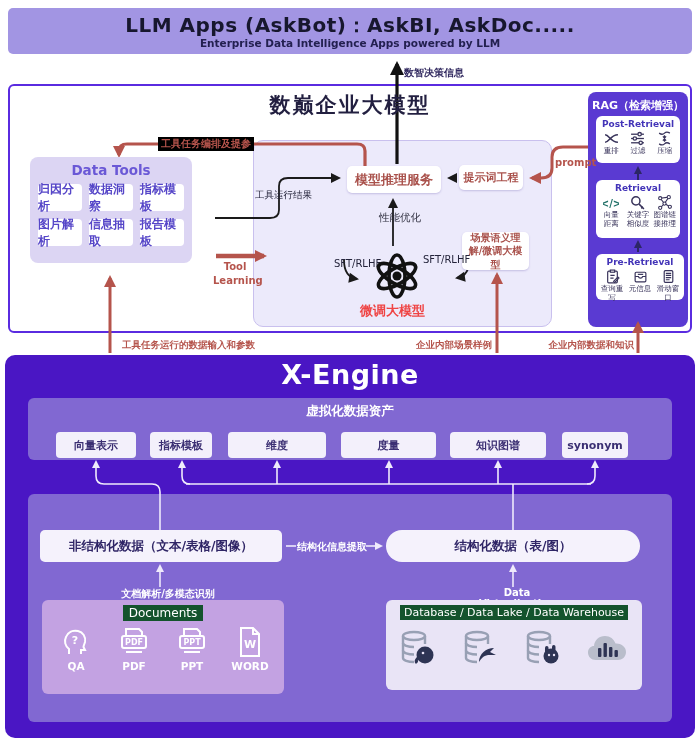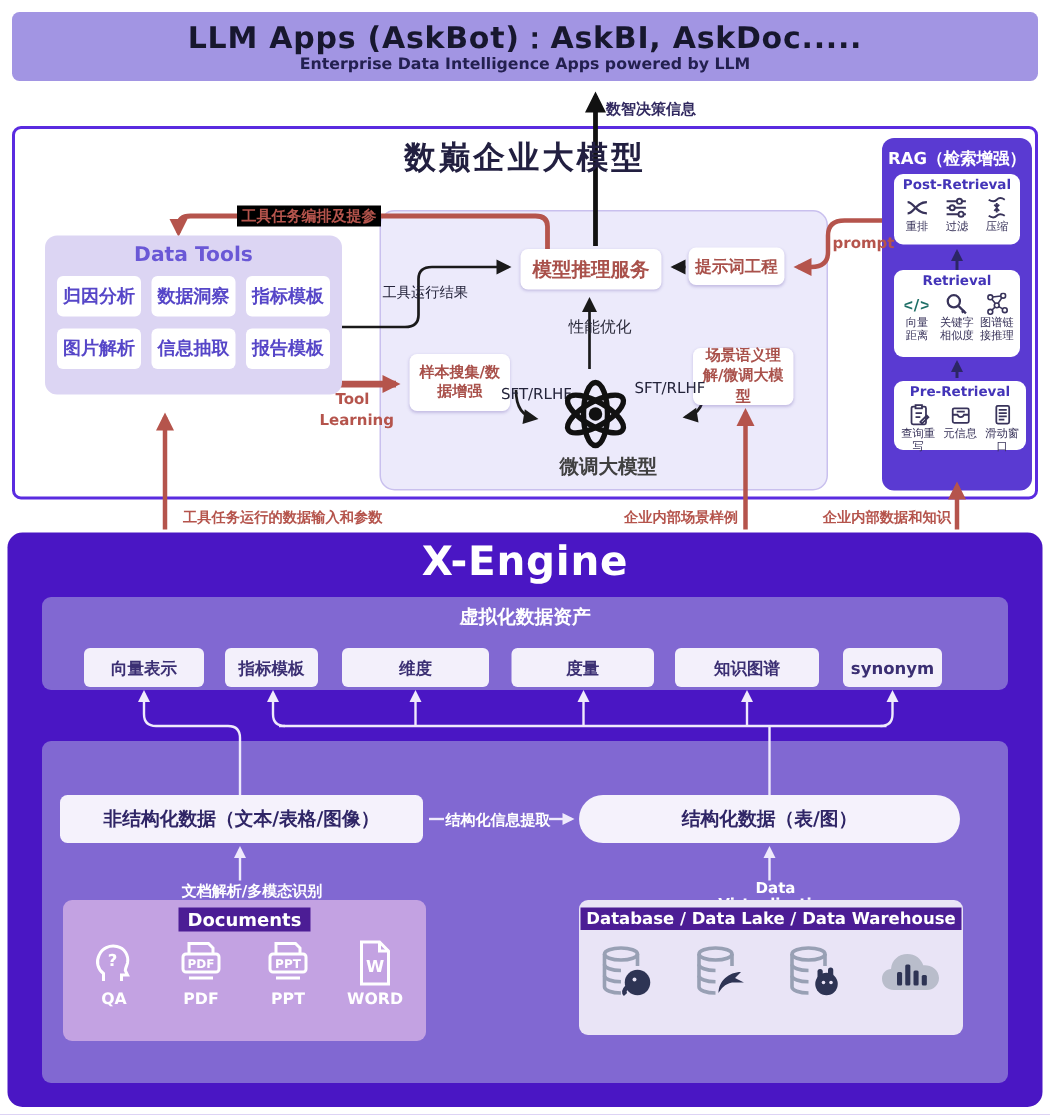--- a/index.html
+++ b/index.html
@@ -12,35 +12,35 @@
   
   .banner{left:8px;top:8px;width:684px;height:46px;background:#a295e3;border-radius:5px;}
   .banner-title{left:8px;top:12px;width:684px;font-size:20px;font-weight:bold;color:#17172e;text-align:center;letter-spacing:.5px;}
   .banner-sub{left:8px;top:37px;width:684px;font-size:10.5px;font-weight:bold;color:#232050;text-align:center;}
   .decision-label{left:404px;top:66px;font-size:10px;font-weight:bold;color:#322a60;}
 
   
   .model-box{left:8px;top:84px;width:684px;height:249px;background:#ffffff;border:2.5px solid #5a2be0;border-radius:6px;}
   .model-title{left:180px;top:91px;width:340px;text-align:center;font-size:21px;font-weight:bold;color:#221f40;letter-spacing:2px;}
 
-  .datatools{left:30px;top:157px;width:198px;height:106px;background:#dcd5f3;border-radius:8px;padding:5px 8px 8px;}
+  .datatools{left:30px;top:157px;width:162px;height:106px;background:#dcd5f3;border-radius:8px;padding:5px 8px 8px;}
   .datatools-title{text-align:center;font-size:13.5px;font-weight:bold;color:#6a58d6;margin-bottom:6px;}
   .dt-grid{display:grid;grid-template-columns:repeat(3,1fr);gap:8px 7px;}
   .dt-item{background:#ffffff;border-radius:4px;height:27px;display:flex;align-items:center;justify-content:center;
            font-size:12px;font-weight:bold;color:#5646c8;}
 
   .core-box{left:253px;top:140px;width:299px;height:187px;background:#eceafb;border:1.5px solid #c9c0ee;border-radius:10px;}
   .wcard{background:#ffffff;border-radius:5px;box-shadow:0 1px 2px rgba(80,60,160,.25);color:#a9514b;font-weight:bold;}
   .infer{left:347px;top:166px;width:94px;height:27px;font-size:13px;}
   .prompt-eng{left:459px;top:165px;width:64px;height:25px;font-size:11px;}
   .perf{left:372px;top:211px;width:56px;font-size:10.5px;color:#2c2c3c;text-align:center;}
   .sample{left:273px;top:236px;width:67px;height:38px;font-size:10px;line-height:1.35;padding:2px;}
   .scene{left:462px;top:232px;width:67px;height:38px;font-size:10px;line-height:1.35;padding:2px;}
   .sft{font-size:10px;color:#23233a;}
-  .finetune{left:360px;top:302px;width:78px;text-align:right;font-size:13px;font-weight:bold;color:#404040;font-family:Liberation Serif, serif;}
+  .finetune{left:360px;top:302px;width:78px;text-align:left;font-size:13px;font-weight:bold;color:#ef4444;font-family:Liberation Serif, serif;}
   .toolres{left:255px;top:189px;width:60px;font-size:9.5px;color:#23233a;}
   .red-lbl{color:#b5544c;font-weight:bold;}
   .orch-lbl{left:158px;top:137px;width:96px;font-size:10px;text-align:center;background:#000000;}
   .tool-learn{left:213px;top:260px;width:44px;font-size:10px;text-align:center;line-height:1.35;}
   .prompt-lbl{left:555px;top:157px;font-size:10px;}
 
   
   .rag-box{left:588px;top:92px;width:100px;height:235px;background:#5a3ad2;border-radius:8px;}
   .rag-title{left:588px;top:98px;width:100px;text-align:center;font-size:11px;font-weight:bold;color:#ffffff;}
   .rag-card{background:#ffffff;border-radius:6px;padding:3px 2px 2px;}
@@ -61,21 +61,21 @@
   .panel{background:#8168d2;border-radius:6px;}
   .panel1{left:28px;top:398px;width:644px;height:62px;}
   .panel2{left:28px;top:494px;width:644px;height:228px;}
   .p1-title{left:28px;top:403px;width:644px;text-align:center;font-size:12.5px;font-weight:bold;color:#ffffff;}
   .asset{top:432px;height:26px;background:#f3f0fb;border-radius:4px;font-size:11px;font-weight:bold;color:#3b2f73;}
   .big-node{top:530px;height:32px;background:#f5f2fc;border-radius:5px;font-size:12.5px;font-weight:bold;color:#2f2566;}
   .extract-lbl{left:296px;top:540px;width:72px;text-align:center;font-size:10px;font-weight:bold;color:#ffffff;}
   .white-lbl{font-size:10px;font-weight:bold;color:#ffffff;background:#8168d2;text-align:center;}
 
   .docs-box{left:42px;top:600px;width:242px;height:94px;background:#c3a2e2;border-radius:6px;}
-  .hl-title{display:inline-block;background:#4c1d95;color:#ffffff;font-weight:bold;padding:1px 6px;}
+  .hl-title{display:inline-block;background:#14532d;color:#ffffff;font-weight:normal;padding:1px 6px;}
   .docs-title-wrap{left:42px;top:605px;width:242px;text-align:center;font-size:12px;}
   .docs-icons{left:52px;top:626px;width:222px;display:flex;justify-content:space-between;}
   .doc-item{display:flex;flex-direction:column;align-items:center;width:48px;}
   .doc-item .lab{font-size:10.5px;font-weight:bold;color:#ffffff;margin-top:2px;}
 
   .db-box{left:386px;top:600px;width:256px;height:90px;background:#e9e4f6;border-radius:6px;}
   .db-title-wrap{left:386px;top:605px;width:256px;text-align:center;font-size:11px;}
   .db-icons{left:398px;top:628px;width:232px;display:flex;justify-content:space-between;align-items:flex-end;}
   .datasource{left:5px;top:698px;width:690px;text-align:center;font-size:16.5px;font-weight:bold;color:#ffffff;}
 
@@ -165,21 +165,20 @@
   <div class="abs z3 red-lbl orch-lbl">工具任务编排及提参</div>
   <div class="abs z3 toolres">工具运行结果</div>
   <div class="abs z3 red-lbl tool-learn">
     <span>Tool</span><br>
     <span>Learning</span>
   </div>
 
   <div class="abs z3 ctr wcard infer">模型推理服务</div>
   <div class="abs z3 ctr wcard prompt-eng">提示词工程</div>
   <div class="abs z3 perf">性能优化</div>
-  <div class="abs z3 ctr wcard sample">样本搜集/数据增强</div>
   <div class="abs z3 ctr wcard scene">场景语义理解/微调大模型</div>
   <div class="abs z3 sft" style="left:334px;top:258px;">SFT/RLHF</div>
   <div class="abs z3 sft" style="left:423px;top:254px;">SFT/RLHF</div>
   <div class="abs z3 red-lbl prompt-lbl">prompt</div>
   <div class="abs z3 finetune">微调大模型</div>
 
   <svg class="abs z3" style="left:372px;top:251px;" width="50" height="50" viewBox="0 0 50 50">
     <g stroke="#111111" stroke-width="3.6" fill="none">
       <ellipse cx="25" cy="25" rx="21" ry="8" transform="rotate(90 25 25)"></ellipse>
       <ellipse cx="25" cy="25" rx="21" ry="8" transform="rotate(30 25 25)"></ellipse>

